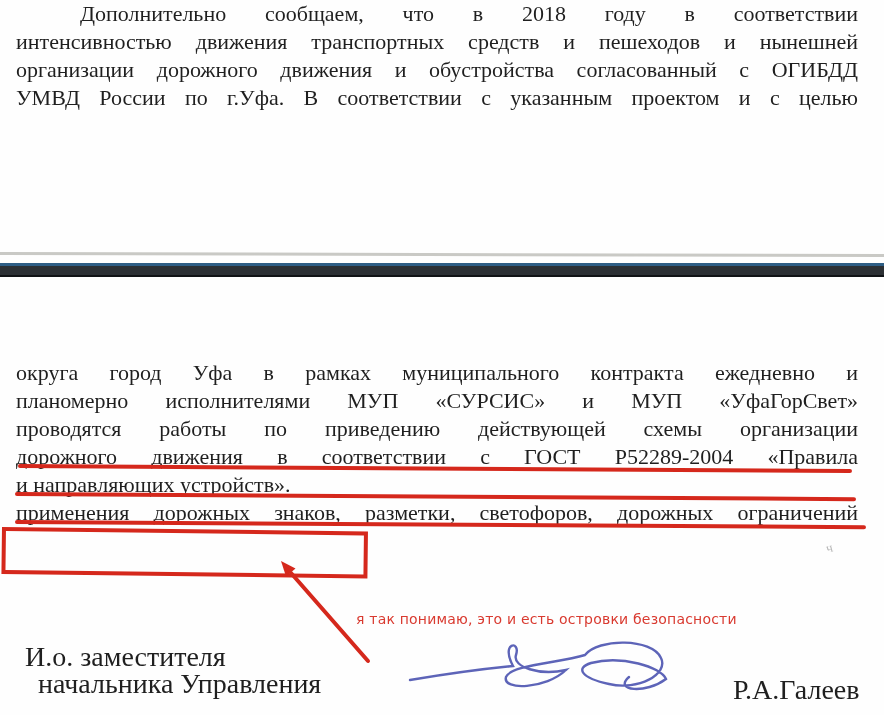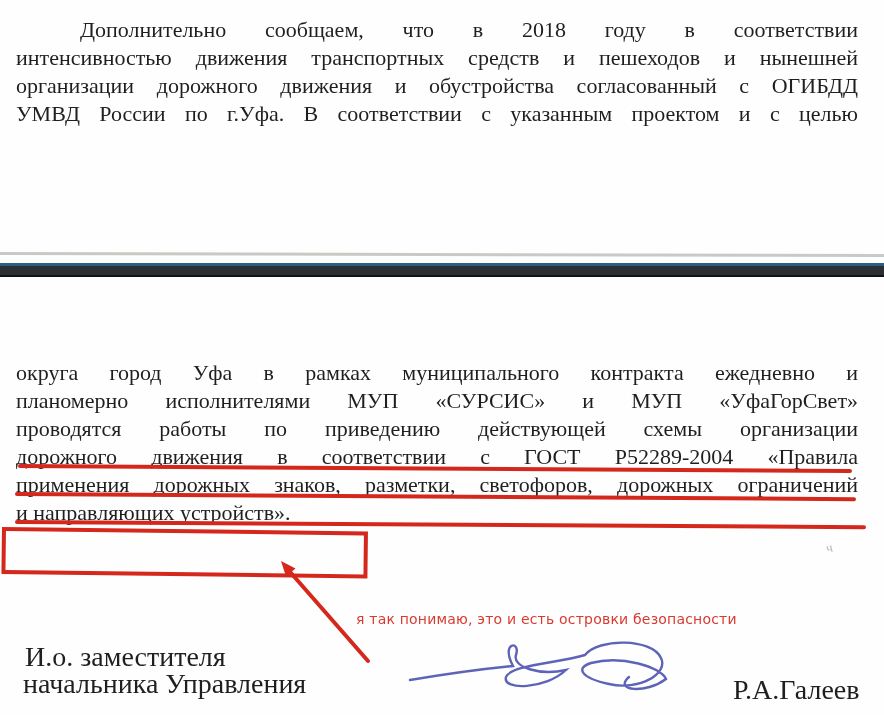--- a/index.html
+++ b/index.html
@@ -7,21 +7,21 @@
     width:884px;height:715px;position:relative;overflow:hidden;
     background:#fefefe;
     font-family:"Liberation Serif", serif;
   }
   .scanline{
     position:absolute;color:#1f1f1f;font-size:22px;line-height:28px;
     width:842px;left:16px;
     text-align:justify;text-align-last:justify;
     white-space:normal;
   }
-  .p1{top:0;margin-top:16px;}
+  .p1{top:0;}
   .p2{top:359px;}
   .pline{height:28px;overflow:hidden;text-align:justify;text-align-last:justify;}
   .pline.indent{padding-left:64px;}
   .pline.short{text-align:left;text-align-last:left;}
   
   .sep-gray{position:absolute;left:0;top:253px;width:884px;height:3px;background:#c9c9c5;transform:rotate(0.12deg);}
   .sep-band{
     position:absolute;left:0;top:263px;width:884px;height:14px;box-sizing:border-box;
     background:#2c3034;border-top:3px solid #2e5e85;border-bottom:2px solid #111316;
   }
@@ -39,21 +39,21 @@
     position:absolute;left:356px;top:611px;
     font-family:"DejaVu Sans", sans-serif;font-size:14px;letter-spacing:0.2px;
     color:#d93a30;white-space:nowrap;
   }
   .pencil-mark{
     position:absolute;left:826px;top:540px;color:#a0a0a0;font-size:13px;
     opacity:.75;transform:rotate(-15deg);font-family:"Liberation Serif",serif;
   }
   .signoff{position:absolute;color:#1f1f1f;font-size:28px;white-space:nowrap;}
   .signoff-1{left:25px;top:641px;}
-  .signoff-2{left:23px;top:668px;}
+  .signoff-2{left:38px;top:668px;}
   .signoff-name{left:733px;top:674px;}
   .overlay{position:absolute;left:0;top:0;pointer-events:none;}
 </style>
 </head>
 <body>
 
 <div class="scanline p1">
   <div class="pline indent">Дополнительно сообщаем, что в 2018 году в соответствии</div>
   <div class="pline">интенсивностью движения транспортных средств и пешеходов и нынешней</div>
   <div class="pline">организации дорожного движения и обустройства согласованный с ОГИБДД</div>
@@ -61,22 +61,22 @@
 </div>
 
 <div class="sep-gray"></div>
 <div class="sep-band"></div>
 
 <div class="scanline p2">
   <div class="pline">округа город Уфа в рамках муниципального контракта ежедневно и</div>
   <div class="pline">планомерно исполнителями МУП «СУРСИС» и МУП «УфаГорСвет»</div>
   <div class="pline">проводятся работы по приведению действующей схемы организации</div>
   <div class="pline">дорожного движения в соответствии с ГОСТ Р52289-2004 «Правила</div>
+  <div class="pline short">и направляющих устройств».</div>
   <div class="pline">применения дорожных знаков, разметки, светофоров, дорожных ограничений</div>
-  <div class="pline short">и направляющих устройств».</div>
 </div>
 
 <div class="redline u1"></div>
 <div class="redline u2"></div>
 <div class="redline u3"></div>
 
 <div class="redbox"></div>
 
 <div class="pencil-mark">ч</div>
 

